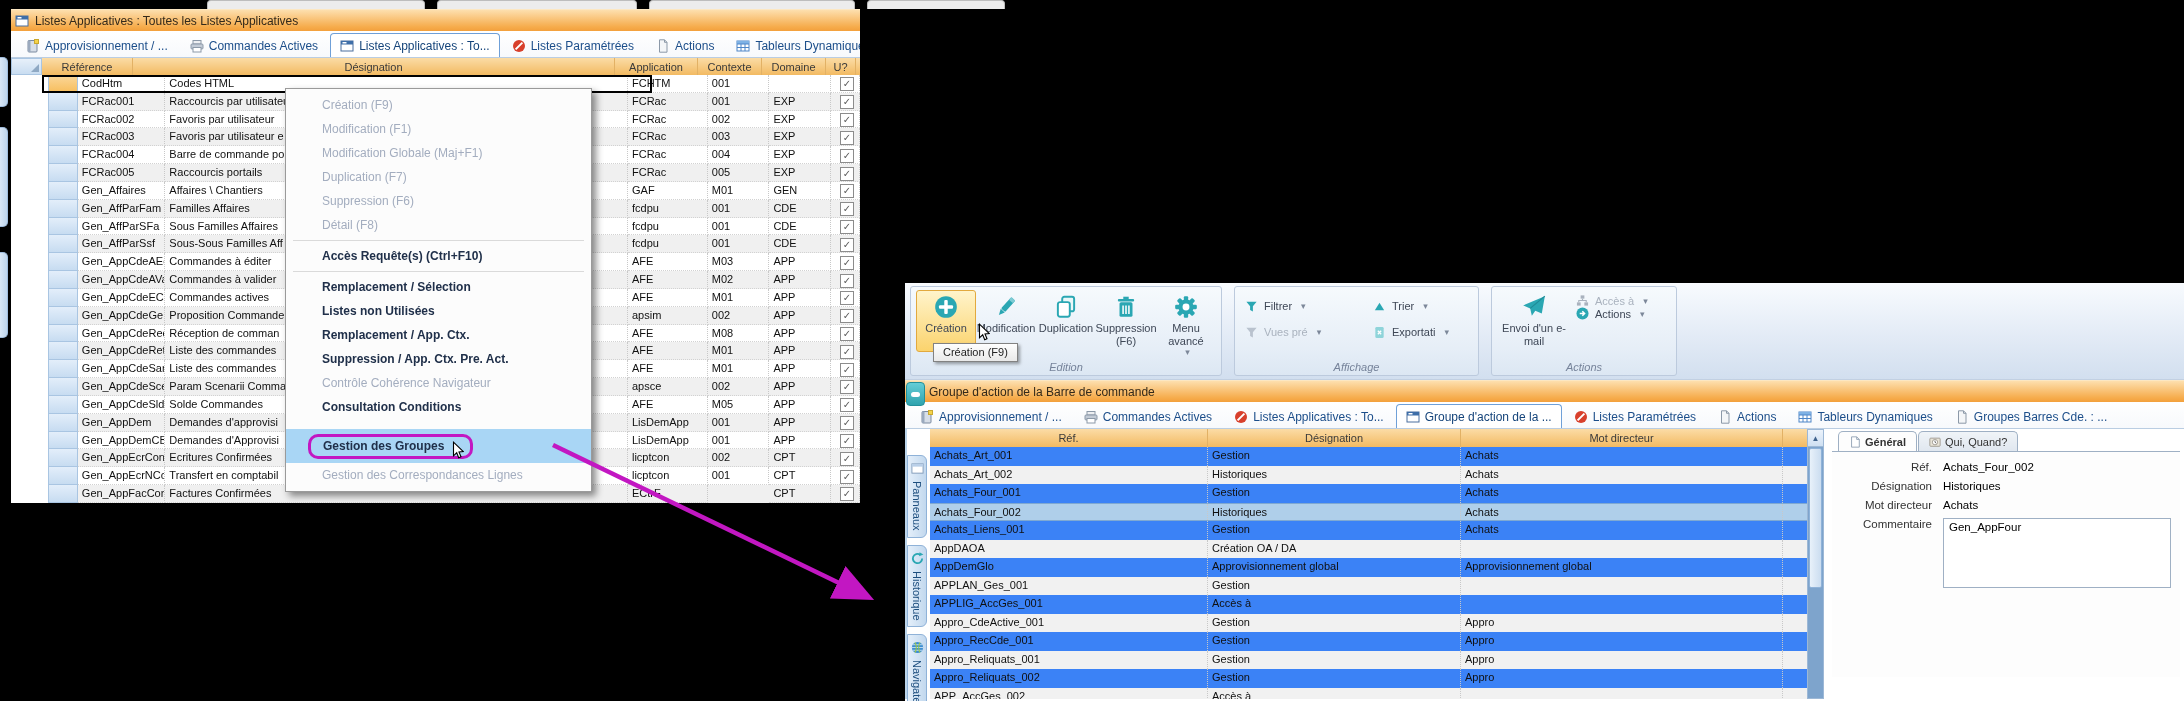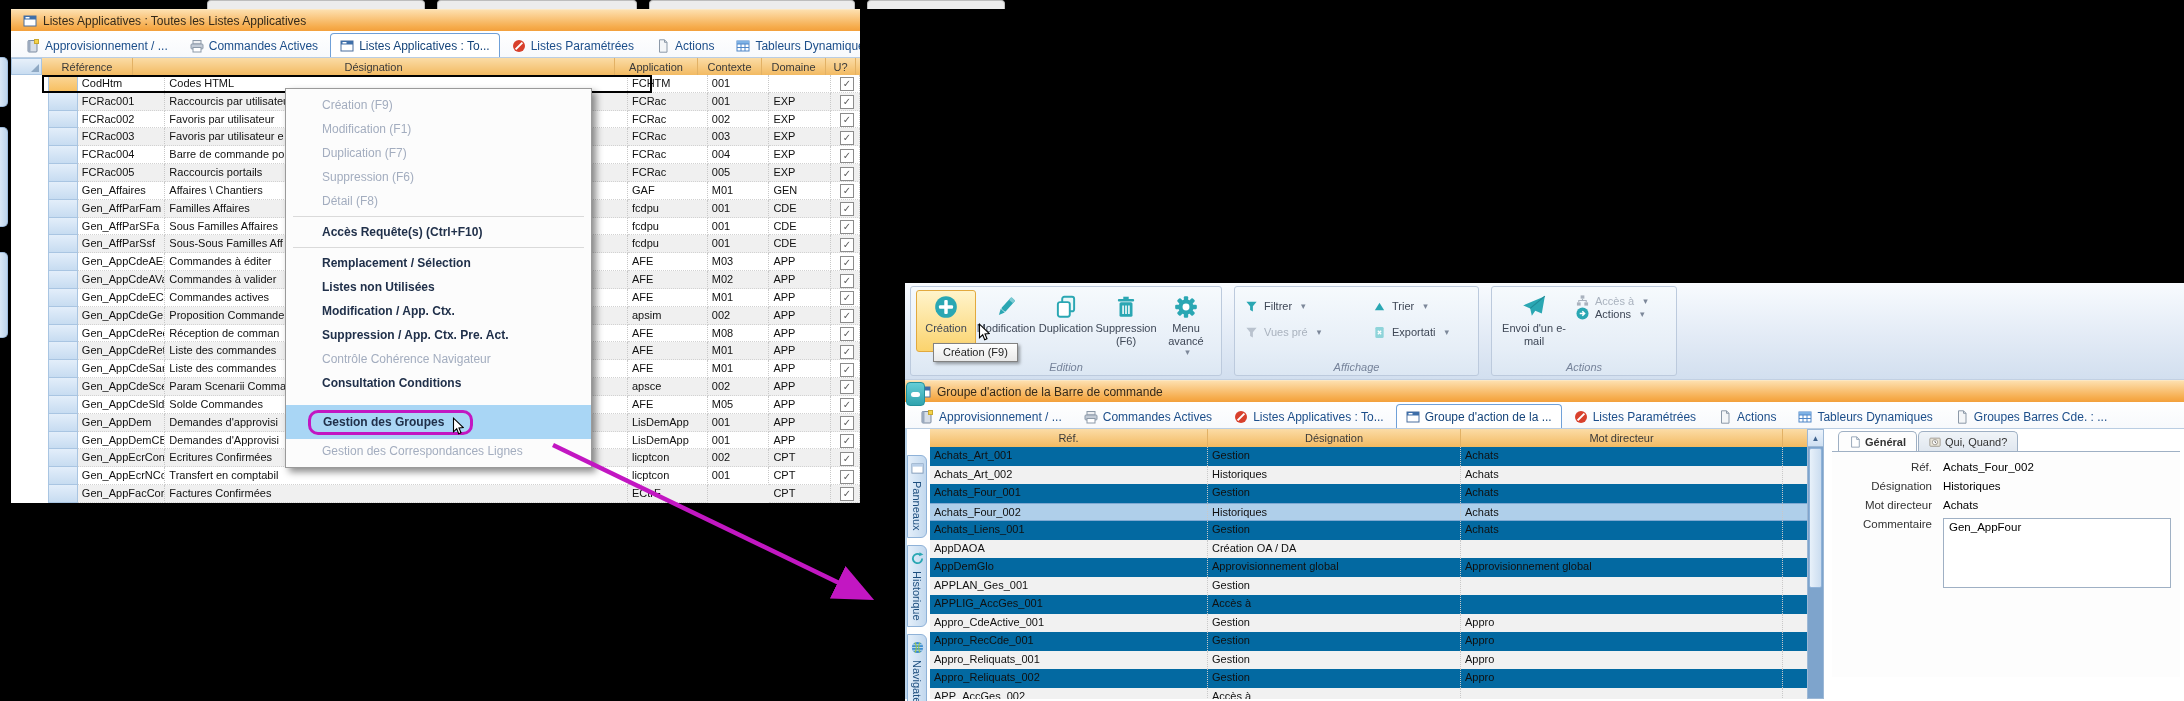--- a/index.html
+++ b/index.html
@@ -12,21 +12,21 @@
              border-bottom:none;border-radius:4px 4px 0 0;box-sizing:border-box;}
   .ghost-strip{position:absolute;left:0;width:8px;background:linear-gradient(90deg,#D9E7F6,#BED5EC);
                border:1px solid #9FBCDD;border-left:none;border-radius:0 5px 5px 0;box-sizing:border-box;}
 
   
   .window{position:absolute;background:#fff;}
   #left-window{left:11px;top:9px;width:849px;height:494px;}
   #right-window{left:905px;top:283px;width:1279px;height:418px;background:#fff;}
 
   .titlebar{height:22px;background:linear-gradient(#FDDFAE,#F6AC4C 80%,#F3A03C);
-            display:flex;align-items:center;gap:6px;padding:0 12px;font-size:12px;color:#33291A;
+            display:flex;align-items:center;gap:6px;padding:0 4px;font-size:12px;color:#33291A;
             box-sizing:border-box;border-top:1px solid #FCE7C2;}
   .titlebar .lbl{white-space:nowrap;overflow:hidden;}
 
   .tabbar{height:27px;background:linear-gradient(#FFFFFF,#F7F9FC);display:flex;align-items:flex-end;
           gap:2px;padding:0 0 0 5px;border-bottom:1px solid #BACDE2;box-sizing:border-box;overflow:hidden;}
   .tab{display:flex;align-items:center;gap:5px;height:24px;padding:0 9px;font-size:12px;color:#1C4E8A;
        white-space:nowrap;border:1px solid transparent;border-bottom:none;border-radius:4px 4px 0 0;
        box-sizing:border-box;flex:0 0 auto;}
   .tab.active{background:#fff;border-color:#6FA0D8;color:#15447A;}
   .ic{display:inline-flex;line-height:0;}
@@ -93,21 +93,21 @@
   .rw-main{display:flex;height:270px;background:#fff;border-left:2px solid #BBD4EA;box-sizing:border-box;}
   .side{width:23px;display:flex;flex-direction:column;gap:7px;padding-top:26px;box-sizing:border-box;}
   .vtab{writing-mode:vertical-rl;display:flex;align-items:center;gap:4px;width:20px;
         background:linear-gradient(90deg,#E4EFFA,#C2D8EE);border:1px solid #8FB2D8;border-radius:0 6px 6px 0;
         font-size:11px;color:#1D4E7E;padding:6px 0;box-sizing:border-box;justify-content:flex-start;}
   .vtab .ic{writing-mode:horizontal-tb;margin-bottom:2px;}
   .vtab .ic svg{width:13px;height:13px;}
   .rtable{width:877px;box-sizing:border-box;}
   .rt-head{display:flex;height:18px;background:linear-gradient(#FBDCA6,#F2BA62);font-size:11px;color:#3A3A3A;}
   .rt-body{height:252px;overflow:hidden;}
-  .rt-row{display:flex;font-size:11px;color:#101010;background:#0369a1;box-sizing:border-box;height:18.5px;}
+  .rt-row{display:flex;font-size:11px;color:#101010;background:#3b82f6;box-sizing:border-box;height:18.5px;}
   .rt-row.alt{background:#F1F1F1;}
   .rt-row.selected{background:#AFCFEA;border-top:1px solid #7FA9D2;border-bottom:1px solid #7FA9D2;}
   .scroll{width:17px;background:#7EA4CC;border:1px solid #9DB8D6;box-sizing:border-box;display:flex;flex-direction:column;}
   .s-btn{height:16px;background:linear-gradient(#ECF3FB,#CFE0F2);border-bottom:1px solid #9DB8D6;
          display:flex;align-items:center;justify-content:center;font-size:8px;color:#3F628C;}
   .s-thumb{height:138px;background:linear-gradient(90deg,#E8F1FA,#CBDDF0);border:1px solid #8FB2D8;
            border-radius:2px;margin:1px;}
   .detail{flex:1;padding:2px 4px 0 8px;box-sizing:border-box;background:#fff;}
   .d-tabs{display:flex;gap:1px;padding-left:6px;height:20px;}
   .d-tab{display:flex;align-items:center;gap:4px;padding:0 10px;font-size:11px;color:#333;
@@ -486,29 +486,30 @@
           <div class="tcell" style="width: 64px; margin-top: 33px;">006</div>
           <div class="tcell" style="width: 64px;">CPT</div>
           <div class="tcell cbwrap" style="width: 30px;">
             <div class="cb">✓</div>
           </div>
         </div>
       </div>
     <div id="ctx-menu">
         <div class="mi disabled">Création (F9)</div>
         <div class="mi disabled">Modification (F1)</div>
+        <div class="mi disabled">Modification Globale (Maj+F1)</div>
         <div class="mi disabled">Duplication (F7)</div>
         <div class="mi disabled">Suppression (F6)</div>
         <div class="mi disabled">Détail (F8)</div>
         <div class="msep"></div>
         <div class="mi">Accès Requête(s) (Ctrl+F10)</div>
         <div class="msep"></div>
         <div class="mi">Remplacement / Sélection</div>
         <div class="mi">Listes non Utilisées</div>
-        <div class="mi">Modification / App. Ctx.</div>
+        <div class="mi">Remplacement / App. Ctx.</div>
         <div class="mi">Suppression / App. Ctx. Pre. Act.</div>
         <div class="mi disabled">Contrôle Cohérence Navigateur</div>
         <div class="mi">Consultation Conditions</div>
         <div class="mi highlight">
           <span class="magenta-box">Gestion des Groupes<span class="cursor">
               <svg viewBox="0 0 12 19" width="12" height="19">
                 <path d="M1.5 1.2v13.6l3.2-3 2 4.9 2.3-1-2-4.8 4.3-.4z" fill="#fff" stroke="#000" stroke-width="1.1"></path>
               </svg>
             </span></span>
         </div>

